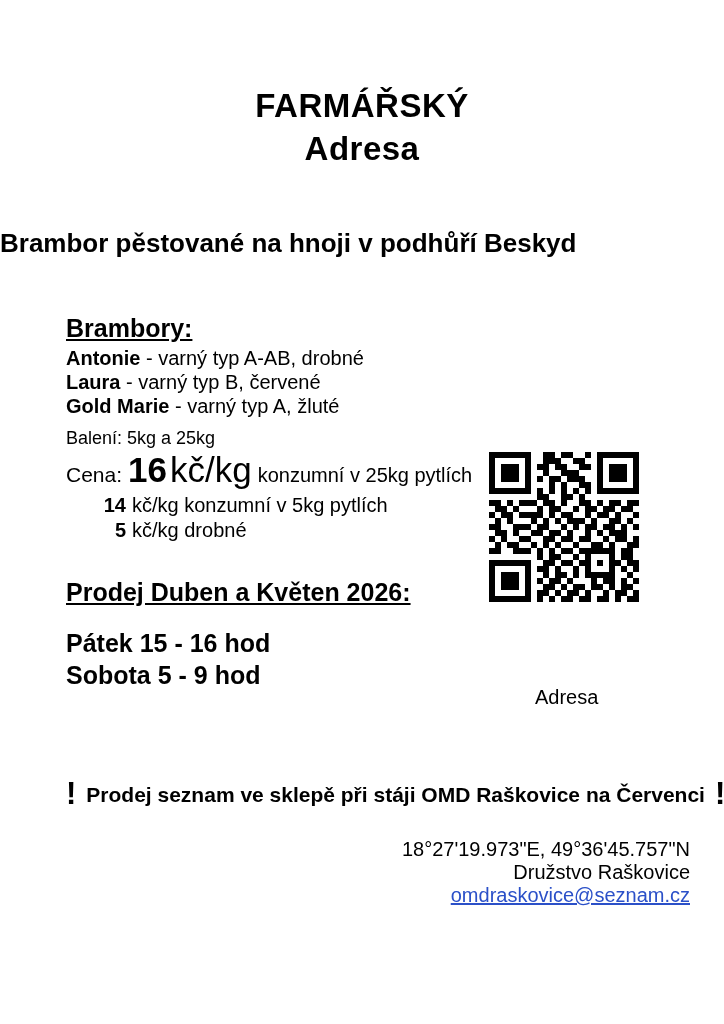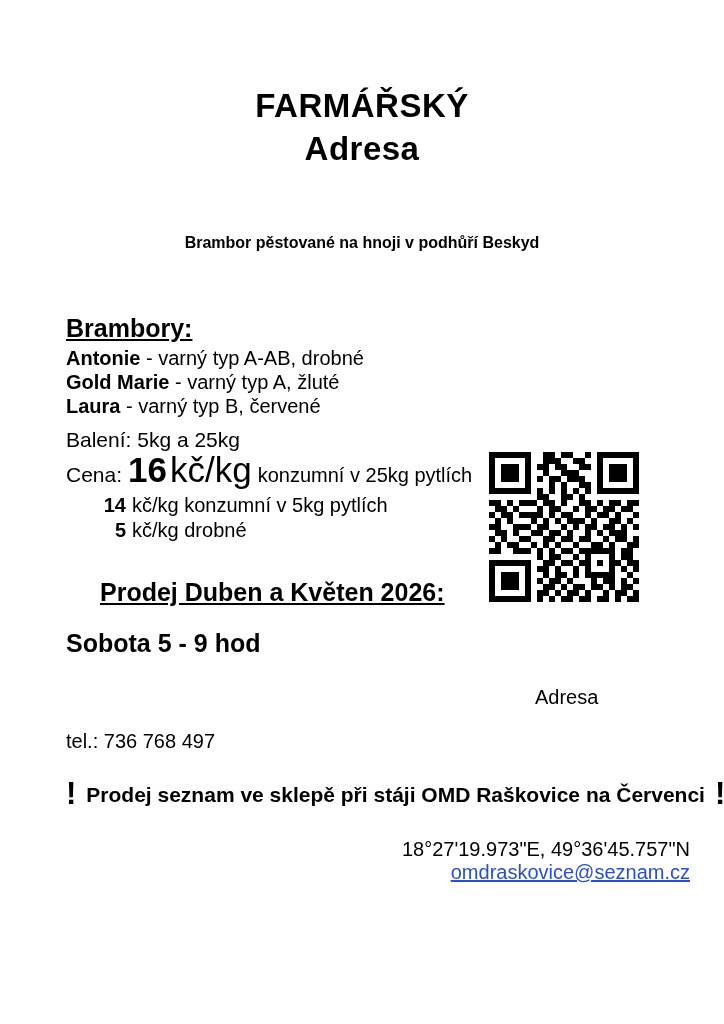--- a/index.html
+++ b/index.html
@@ -17,47 +17,47 @@
   .abs { position: absolute; }
   .title-block {
     top: 84px; left: 0; width: 100%;
     text-align: center;
     font-size: 33px; font-weight: bold;
     line-height: 43px;
     letter-spacing: 0.5px;
   }
   .subtitle-block {
     top: 229px; left: 0; width: 100%;
-    text-align: center;
-    font-size: 16px; font-weight: bold;
+    text-align: left;
+    font-size: 26px; font-weight: bold;
     line-height: 28px;
   }
   .h-underline {
     font-size: 25px; font-weight: bold;
     text-decoration: underline;
   }
   .brambory-heading { top: 314px; left: 66px; }
   .varieties { top: 346px; left: 66px; font-size: 20px; line-height: 24px; }
   .varieties b { font-weight: bold; }
-  .baleni { top: 428px; left: 66px; font-size: 21px; }
+  .baleni { top: 428px; left: 66px; font-size: 18px; }
   .cena-line { top: 450px; left: 66px; font-size: 21px; white-space: nowrap; }
   .cena-line .big-num { font-size: 35px; font-weight: bold; padding: 0 3px 0 6px; }
   .cena-line .big-unit { font-size: 35px; font-weight: normal; padding-right: 6px; }
   .cena-line .desc { font-size: 20px; }
   .price-rows { top: 493px; left: 96px; font-size: 20px; line-height: 25px; }
   .price-rows .num { display: inline-block; width: 30px; text-align: right; font-weight: bold; margin-right: 6px; }
   .qr {
     top: 452px; left: 489px;
     display: grid;
     grid-template-columns: repeat(25, 6px);
     grid-auto-rows: 6px;
   }
   .qm { width: 6px; height: 6px; background: #fff; }
   .qm.b { background: #000; }
-  .prodej-heading { top: 578px; left: 66px; margin-left: 34px; }
+  .prodej-heading { top: 578px; left: 66px; }
   .times { top: 627px; left: 66px; font-size: 25px; font-weight: bold; line-height: 32px; }
   .adresa { top: 686px; left: 535px; font-size: 20px; }
   .tel { top: 730px; left: 66px; font-size: 20px; }
   .notice { top: 776px; left: 66px; width: 625px; font-weight: bold; font-size: 21px; white-space: nowrap; }
   .notice .bang { font-size: 31px; vertical-align: -2px; }
   .notice .bang.left { margin-right: 10px; }
   .notice .bang.right { margin-left: 10px; }
   .footer {
     top: 838px; right: 34px;
     text-align: right;
@@ -78,22 +78,22 @@
   </div>
 
   <div class="abs subtitle-block">
     <div>Brambor pěstované na hnoji v podhůří Beskyd</div>
   </div>
 
   <div class="abs brambory-heading h-underline">Brambory:</div>
 
   <div class="abs varieties">
     <div><b>Antonie</b> <span>- varný typ A-AB, drobné</span></div>
+    <div><b>Laura</b> <span>- varný typ B, červené</span></div>
     <div><b>Gold Marie</b> <span>- varný typ A, žluté</span></div>
-    <div><b>Laura</b> <span>- varný typ B, červené</span></div>
   </div>
 
   <div class="abs baleni">Balení: 5kg a 25kg</div>
 
   <div class="abs cena-line">
     <span>Cena:</span><span class="big-num">16</span><span class="big-unit">kč/kg</span><span class="desc">konzumní v 25kg pytlích</span>
   </div>
 
   <div class="abs price-rows">
     <div><span class="num">14</span><span>kč/kg konzumní v 5kg pytlích</span></div>
@@ -724,29 +724,30 @@
       <div class="qm" style="background: rgb(255, 255, 255);"></div>
       <div class="qm b" style="background: rgb(0, 0, 0);"></div>
       <div class="qm" style="background: rgb(255, 255, 255);"></div>
       <div class="qm b" style="background: rgb(0, 0, 0);"></div>
       <div class="qm b" style="background: rgb(0, 0, 0);"></div>
     </div>
 
   <div class="abs prodej-heading h-underline">Prodej Duben a Květen 2026:</div>
 
   <div class="abs times">
+    <div>Pátek 15 - 16 hod</div>
     <div>Sobota 5 - 9 hod</div>
   </div>
 
   <div class="abs adresa">Adresa</div>
 
-  <div class="abs tel">tel.: 736 768 497</div>
 
   <div class="abs notice">
     <span class="bang left">!</span><span>Prodej seznam ve sklepě při stáji OMD Raškovice na Červenci</span><span class="bang right">!</span>
   </div>
 
   <div class="abs footer">
     <div>18°27'19.973"E, 49°36'45.757"N</div>
+    <div>Družstvo Raškovice</div>
     <div><a class="email-link" style="color: rgb(43, 80, 200);">omdraskovice@seznam.cz</a></div>
   </div>
 
 </div>
 
 </body></html>

